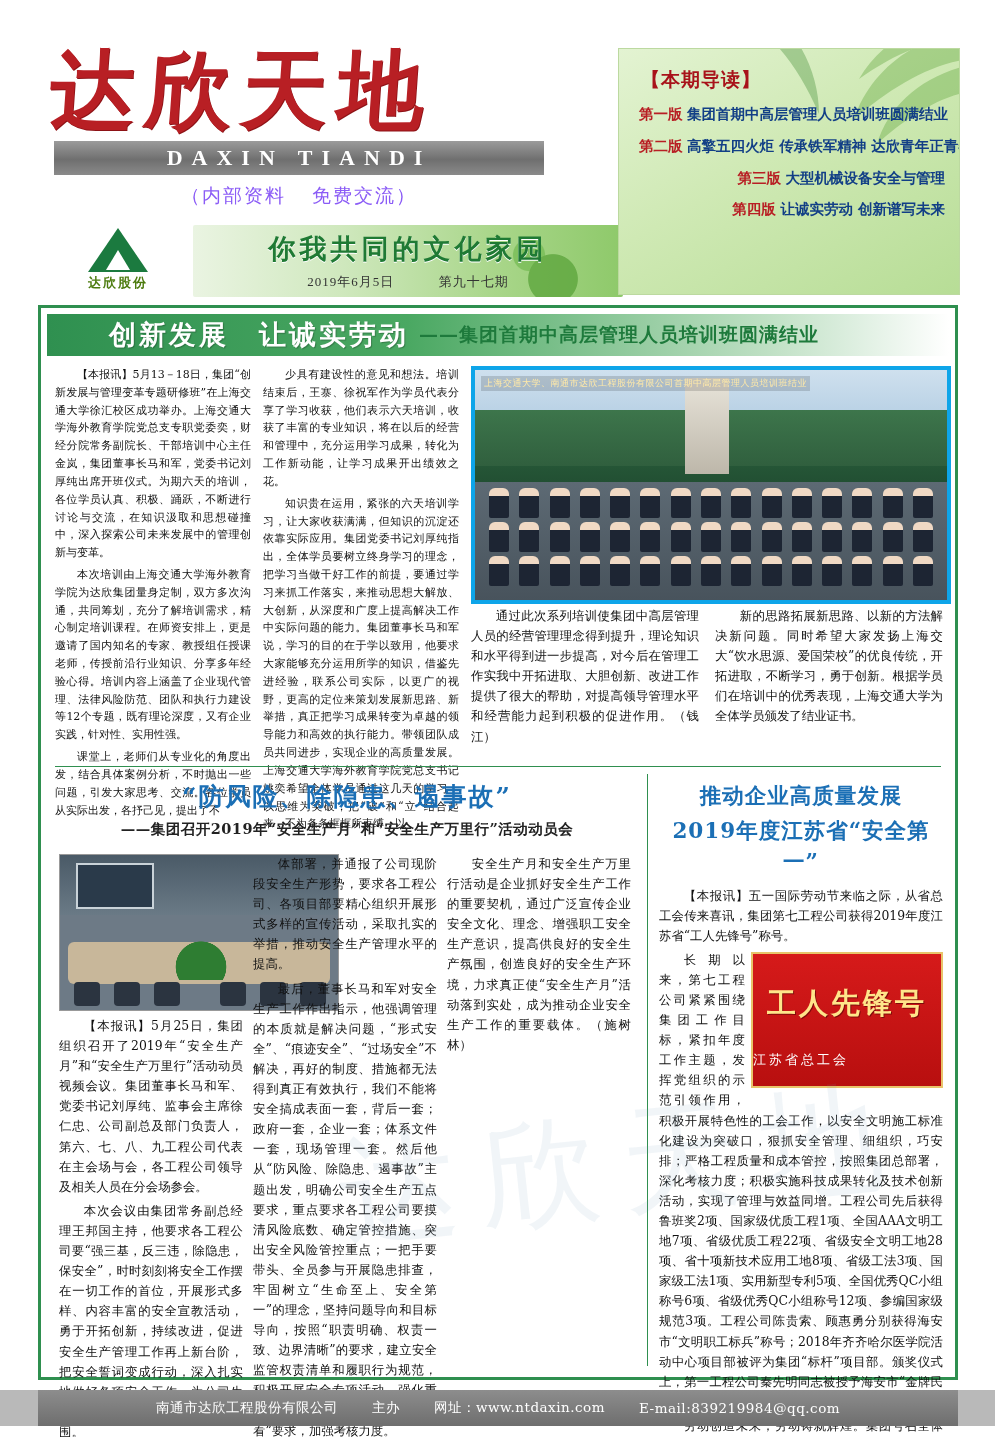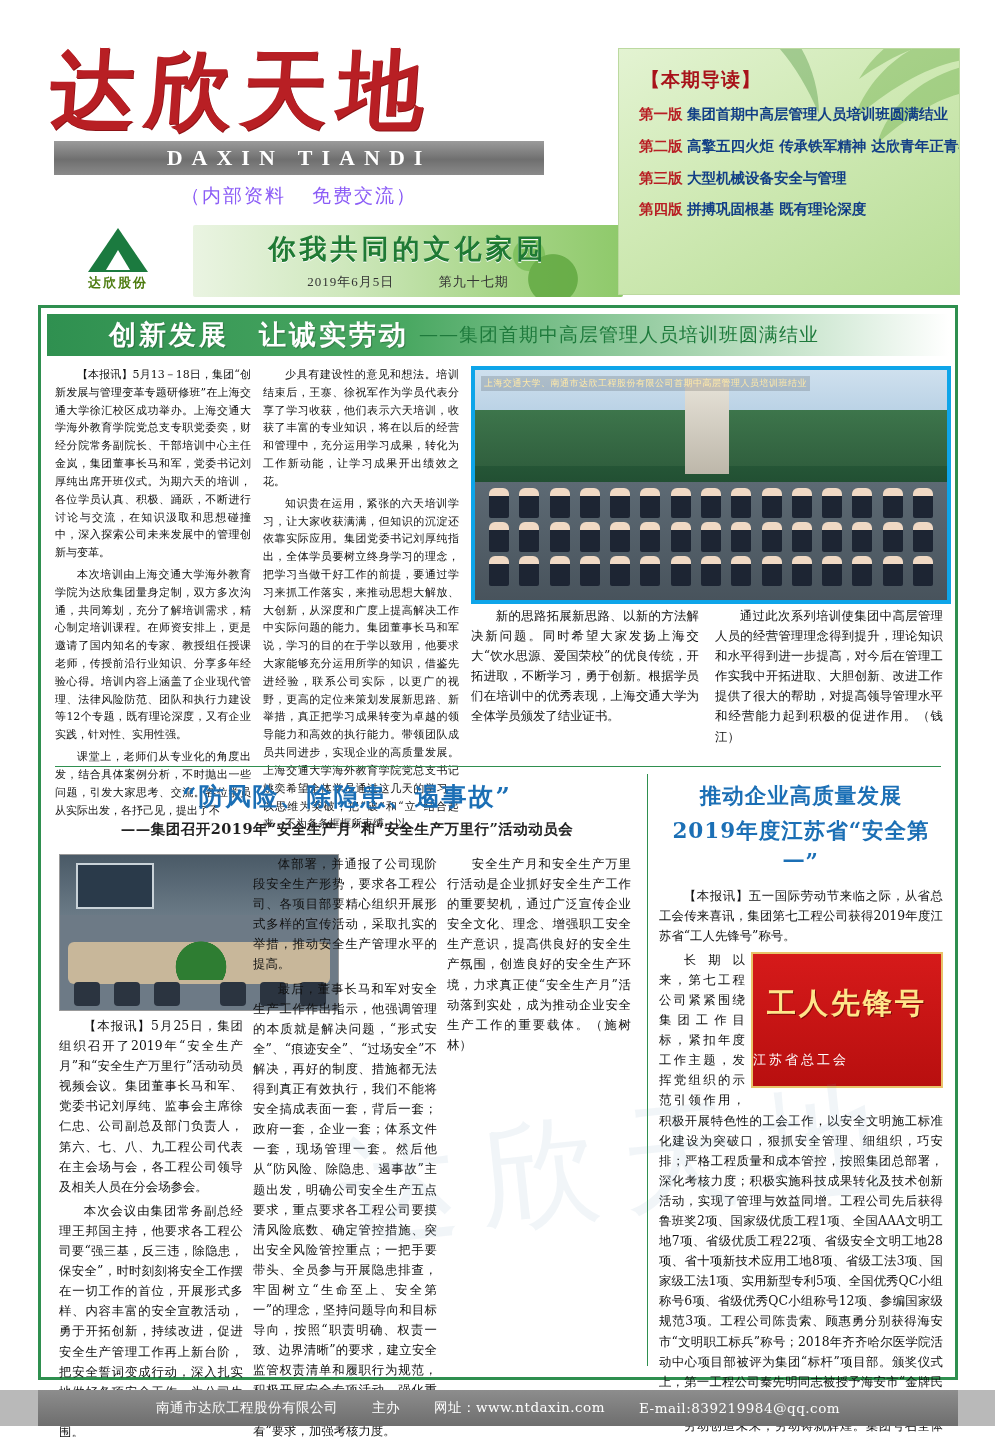--- a/index.html
+++ b/index.html
@@ -110,20 +110,21 @@
     font-size:19px;font-weight:bold;color:#a8131a;
     font-family:"DejaVu Serif", serif;
     letter-spacing:1px;
   }
   .guide-item{
     position:relative;
     margin:0 14px 9px 20px;
     font-size:14.5px;line-height:1.5;
     font-family:"DejaVu Serif", serif;
     white-space:nowrap;
+    text-align:right;
   }
   .guide-item .edition{color:#b81f24;font-weight:bold;}
   .guide-item .txt{color:#123f86;font-weight:bold;}
   
   .body-frame{
     position:absolute;left:38px;top:305px;width:920px;height:1075px;
     border:3px solid #2f8f4f;
     background:#fff;
     box-sizing:border-box;
   }
@@ -134,21 +135,21 @@
     display:flex;align-items:center;
   }
   .headline-main{
     font-family:"DejaVu Serif", serif;
     font-size:27px;font-weight:bold;color:#ffffff;
     letter-spacing:3px;margin-left:62px;
     text-shadow:1px 1px 1px rgba(0,0,0,.25);
   }
   .headline-sub{
     font-family:"DejaVu Serif", serif;
-    font-size:19px;font-weight:normal;color:#1e7a3c;
+    font-size:19px;font-weight:bold;color:#1e7a3c;
     margin-left:10px;letter-spacing:1px;
   }
   
   .top-article{position:relative;margin-top:10px;height:390px;}
   .col{
     position:absolute;top:0;width:196px;height:362px;
     font-size:11px;line-height:1.62;text-align:justify;color:#111;
     font-family:"DejaVu Serif", serif;
   }
   .col p{margin:0 0 4px 0;text-indent:2em;}
@@ -314,21 +315,21 @@
       <div class="guide-item">
         <span class="edition">第二版</span>
         <span class="txt">高擎五四火炬 传承铁军精神 达欣青年正青春</span>
       </div>
       <div class="guide-item">
         <span class="edition">第三版</span>
         <span class="txt">大型机械设备安全与管理</span>
       </div>
       <div class="guide-item">
         <span class="edition">第四版</span>
-        <span class="txt">拼搏巩固根基 既有理论深度</span>
+        <span class="txt">让诚实劳动 创新谱写未来</span>
       </div>
     </div>
   </div>
 
   <div class="body-frame">
     <div class="body-inner">
 
       <div class="headline-bar">
         <span class="headline-main">创新发展　让诚实劳动</span>
         <span class="headline-sub">——集团首期中高层管理人员培训班圆满结业</span>
@@ -402,22 +403,22 @@
                 <span class="pp"></span>
                 <span class="pp"></span>
                 <span class="pp"></span>
                 <span class="pp"></span>
               </div>
           </div>
           <div class="photo-caption">上海交通大学、南通市达欣工程股份有限公司首期中高层管理人员培训班结业</div>
         </div>
 
         <div class="col3">
+          <p>通过此次系列培训使集团中高层管理人员的经营管理理念得到提升，理论知识和水平得到进一步提高，对今后在管理工作实我中开拓进取、大胆创新、改进工作提供了很大的帮助，对提高领导管理水平和经营能力起到积极的促进作用。（钱江）</p>
           <p>新的思路拓展新思路、以新的方法解决新问题。同时希望大家发扬上海交大“饮水思源、爱国荣校”的优良传统，开拓进取，不断学习，勇于创新。根据学员们在培训中的优秀表现，上海交通大学为全体学员颁发了结业证书。</p>
-          <p>通过此次系列培训使集团中高层管理人员的经营管理理念得到提升，理论知识和水平得到进一步提高，对今后在管理工作实我中开拓进取、大胆创新、改进工作提供了很大的帮助，对提高领导管理水平和经营能力起到积极的促进作用。（钱江）</p>
         </div>
       </div>
 
       <div class="mid-divider"></div>
       <div class="v-divider"></div>
 
       <div class="bl">
         <div class="bl-title">“防风险、除隐患、遏事故”</div>
         <div class="bl-sub">——集团召开2019年“安全生产月”和“安全生产万里行”活动动员会</div>
 

